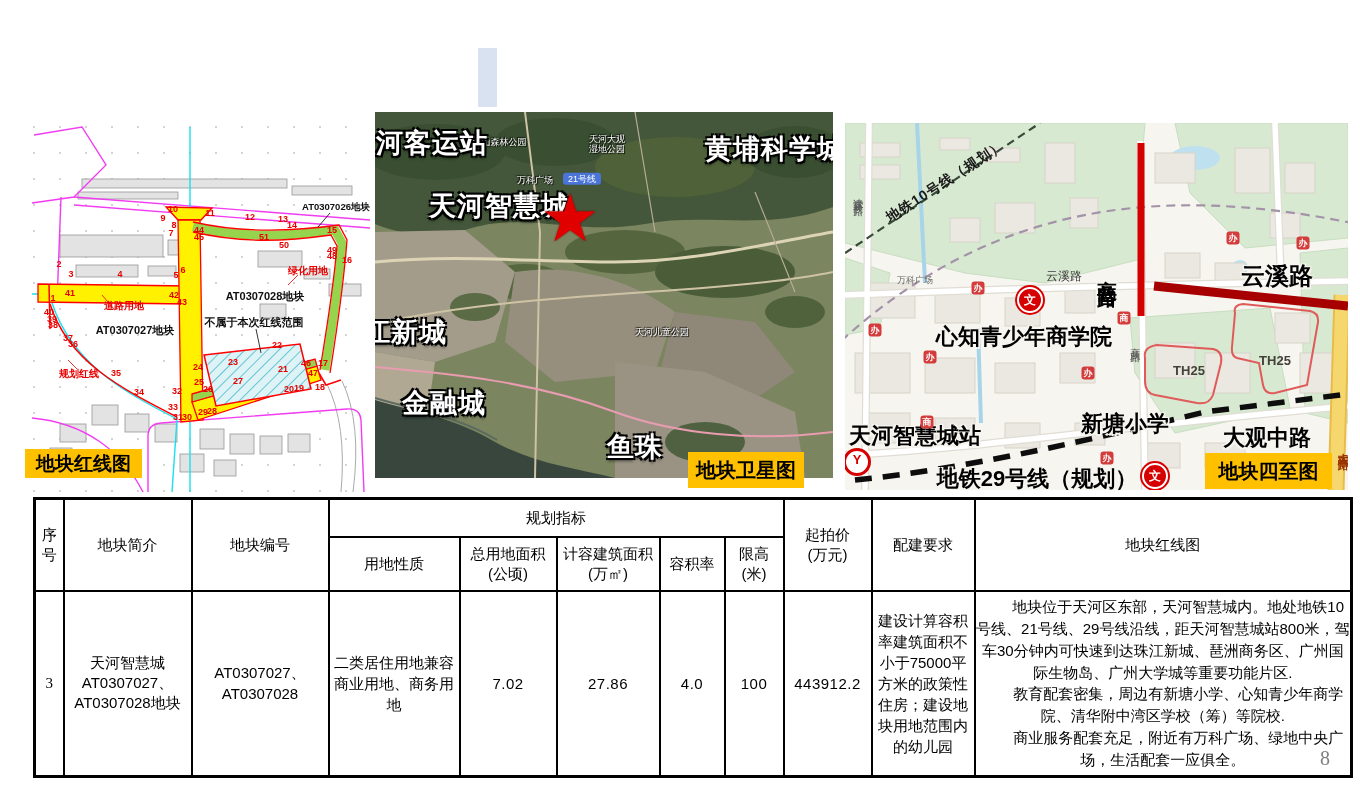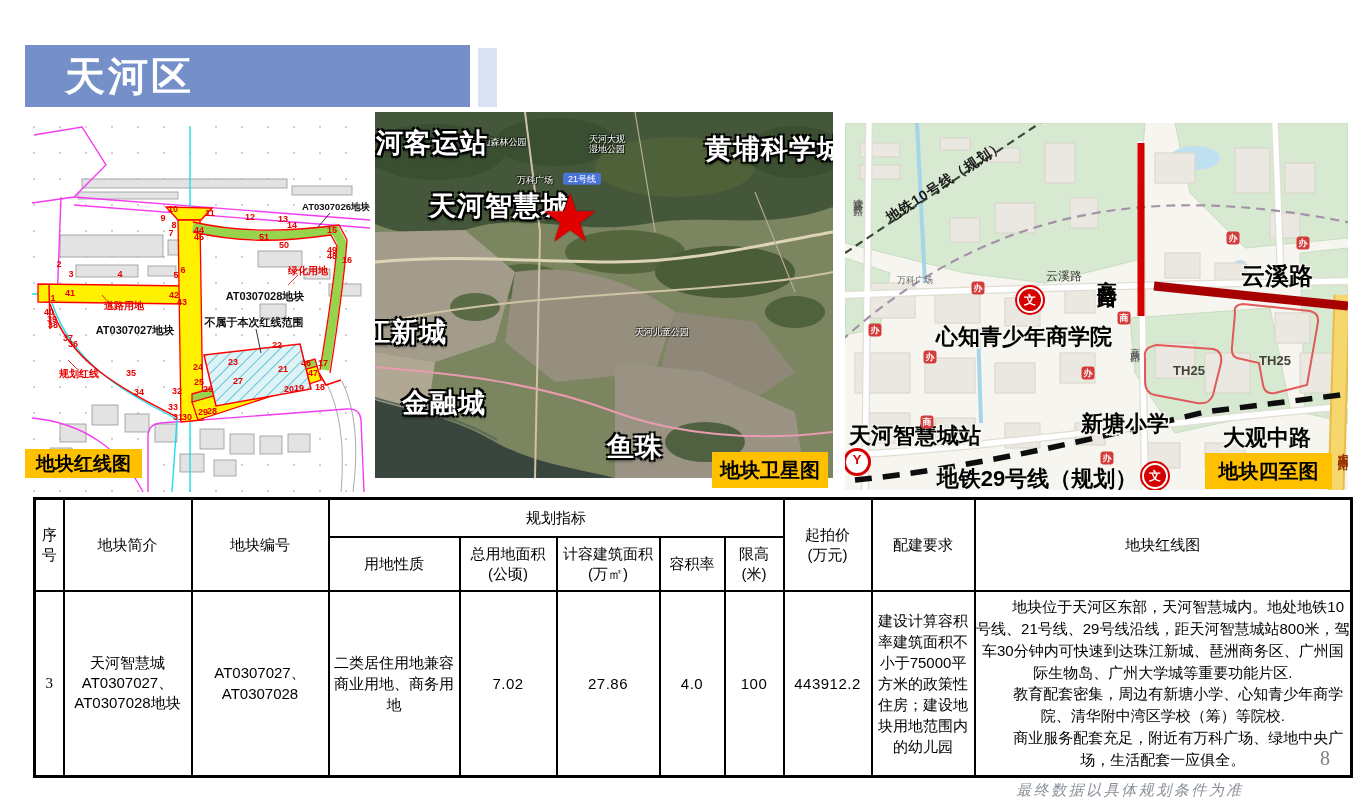--- a/index.html
+++ b/index.html
@@ -46,21 +46,21 @@
   .bm10{transform:translate(-50%,-50%) rotate(-33deg);font-weight:700;font-size:14px;color:#1a1a1a;letter-spacing:1px;}
   .icon-wen{width:22px;height:22px;border-radius:50%;background:#d60000;color:#fff;
             font-weight:700;font-size:12px;line-height:22px;border:2px solid #fff;box-shadow:0 0 0 2px #d60000;}
   .icon-metro{width:22px;height:22px;border-radius:50%;background:#fff;color:#d60000;
               border:3px solid #d60000;font-weight:700;font-size:13px;line-height:17px;}
   .icon-ban,.icon-shang{width:13px;height:13px;border-radius:3px;background:#d43c3c;color:#fff;
               font-weight:700;font-size:9px;line-height:13px;}
   
   .cap{position:absolute;background:#ffc000;color:#000;font-weight:700;text-align:center;z-index:5;}
   .cap-red{left:25px;top:449px;width:117px;height:29px;font-size:19px;line-height:29px;}
-  .cap-sat{left:712px;top:452px;width:116px;height:36px;font-size:20px;line-height:36px;}
+  .cap-sat{left:688px;top:452px;width:116px;height:36px;font-size:20px;line-height:36px;}
   .cap-bounds{left:1205px;top:453px;width:127px;height:36px;font-size:20px;line-height:36px;}
   
   .main-table{position:absolute;left:33px;top:497px;width:1317px;border-collapse:collapse;
               table-layout:fixed;border:3px solid #000;font-family:"Liberation Sans",sans-serif;}
   .main-table th,.main-table td{border:2px solid #000;padding:0;text-align:center;vertical-align:middle;
               color:#000;font-weight:400;font-size:15px;}
   .main-table th{white-space:pre-line;line-height:1.3;}
   .tr-h1{height:38px;} .tr-h2{height:54px;} .tr-data{height:186px;}
   .num{font-weight:700;font-size:16px;letter-spacing:.5px;}
   .serif{font-family:"Liberation Serif",serif;font-size:18px;}
@@ -75,23 +75,20 @@
             font-family:"Liberation Serif",serif;}
   
   .note{position:absolute;left:900px;top:781px;width:460px;text-align:center;color:#8a9099;
         font-family:"DejaVu Serif",serif;font-style:italic;font-size:15px;letter-spacing:2.5px;}
 </style>
 </head>
 <body>
 
 <div class="stage">
 
-  <div class="hdr-blue">
-    <span>天河区</span>
-  </div>
   <div class="hdr-strip"></div>
 
   <div class="map map-red">
     <svg width="340" height="369" viewBox="0 0 340 369">
       <defs>
         <pattern id="dots" width="26" height="26" patternUnits="userSpaceOnUse">
           <circle cx="4" cy="4" r="0.9" fill="#bdbdbd"></circle>
         </pattern>
         <pattern id="hat" width="8" height="8" patternUnits="userSpaceOnUse" patternTransform="rotate(45)">
           <rect width="8" height="8" fill="#def3f6"></rect>
@@ -196,21 +193,21 @@
         <span class="mk rl-num" style="left: 90px; top: 151px;">4</span>
         <span class="mk rl-num" style="left: 40px; top: 170px;">41</span>
         <span class="mk rl-num" style="left: 23px; top: 175px;">1</span>
         <span class="mk rl-num" style="left: 144px; top: 172px;">42</span>
         <span class="mk rl-num" style="left: 152px; top: 179px;">43</span>
         <span class="mk rl-num" style="left: 19px; top: 189px;">40</span>
         <span class="mk rl-num" style="left: 22px; top: 196px;">39</span>
         <span class="mk rl-num" style="left: 23px; top: 202px;">38</span>
         <span class="mk rl-num" style="left: 38px; top: 215px;">37</span>
         <span class="mk rl-num" style="left: 43px; top: 221px;">36</span>
-        <span class="mk rl-num" style="left: 86px; top: 250px; margin-left: 15px;">35</span>
+        <span class="mk rl-num" style="left: 86px; top: 250px;">35</span>
         <span class="mk rl-num" style="left: 109px; top: 269px;">34</span>
         <span class="mk rl-num" style="left: 147px; top: 268px;">32</span>
         <span class="mk rl-num" style="left: 143px; top: 284px;">33</span>
         <span class="mk rl-num" style="left: 148px; top: 294px;">31</span>
         <span class="mk rl-num" style="left: 157px; top: 294px;">30</span>
         <span class="mk rl-num" style="left: 173px; top: 289px;">29</span>
         <span class="mk rl-num" style="left: 182px; top: 288px;">28</span>
         <span class="mk rl-num" style="left: 178px; top: 266px;">26</span>
         <span class="mk rl-num" style="left: 169px; top: 259px;">25</span>
         <span class="mk rl-num" style="left: 168px; top: 244px;">24</span>
@@ -454,15 +451,14 @@
               <p>地块位于天河区东部，天河智慧城内。地处地铁10号线、21号线、29号线沿线，距天河智慧城站800米，驾车30分钟内可快速到达珠江新城、琶洲商务区、广州国际生物岛、广州大学城等重要功能片区.</p>
               <p>教育配套密集，周边有新塘小学、心知青少年商学院、清华附中湾区学校（筹）等院校.</p>
               <p>商业服务配套充足，附近有万科广场、绿地中央广场，生活配套一应俱全。</p>
             </div>
         <span class="page-num">8</span>
       </td>
     </tr>
   </tbody>
     </table>
 
-  <div class="note">最终数据以具体规划条件为准</div>
 
 </div>
 
 </body></html>

